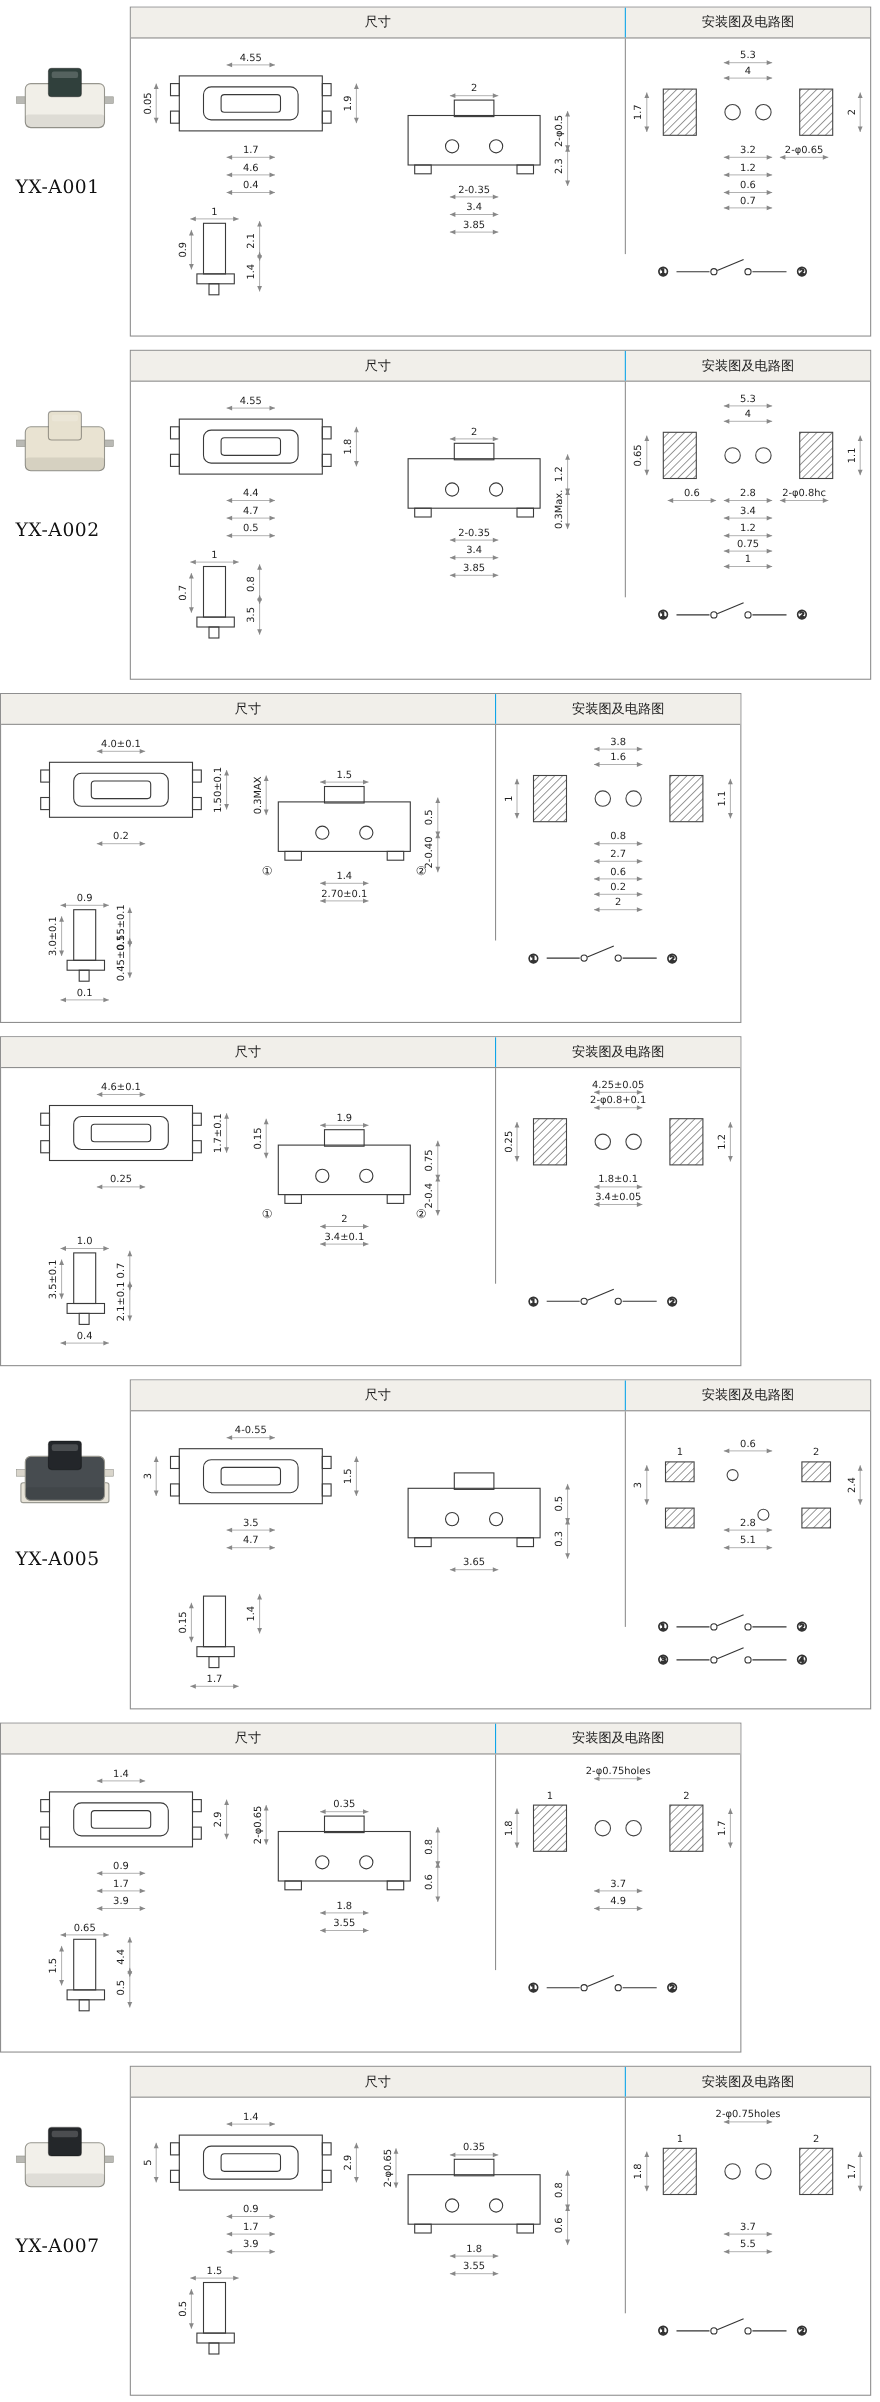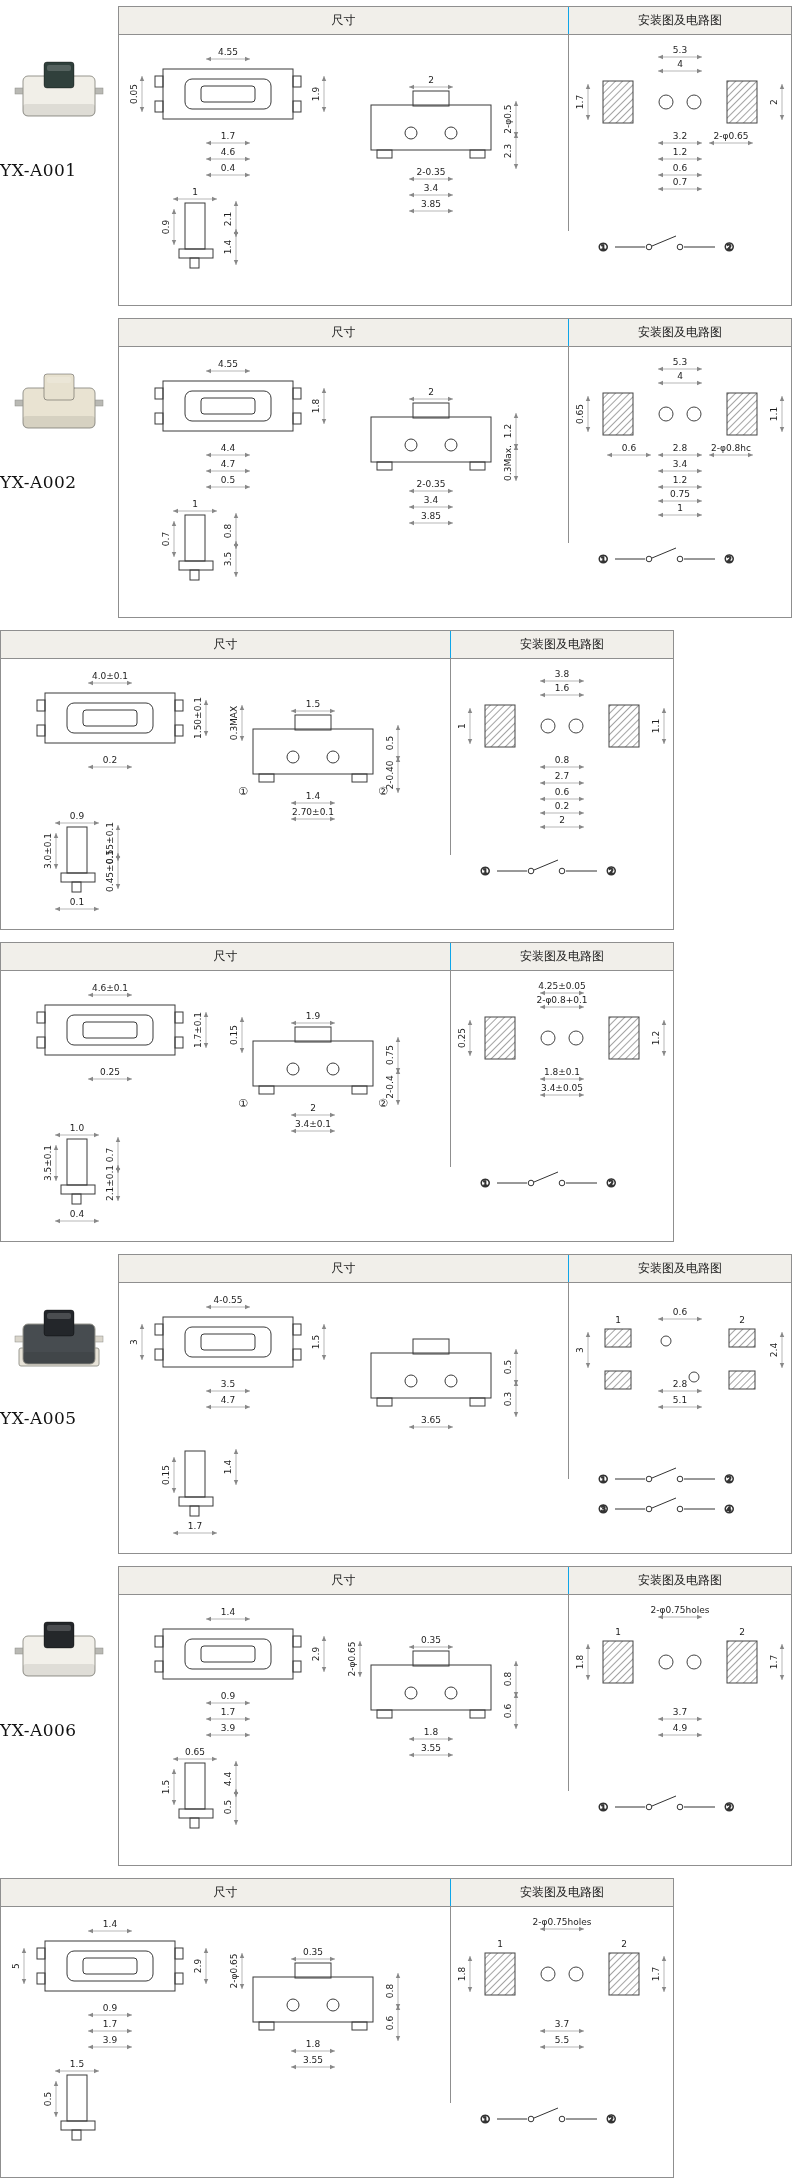--- a/index.html
+++ b/index.html
@@ -5,21 +5,21 @@
   html,body{margin:0;padding:0;}
   body{
     width:800px;height:2184px;background:#ffffff;
     font-family:"Liberation Sans", sans-serif;color:#1b1b1b;
     overflow:hidden;
   }
   .row{height:312px;display:flex;box-sizing:border-box;}
   .left-col{width:118px;box-sizing:border-box;padding-top:56px;}
   .photo-wrap{width:100%;display:flex;justify-content:center;}
   .product-name{
-    margin-top:30px;padding-left:0;
+    margin-top:30px;padding-left:14px;
     font-family:"DejaVu Serif","Liberation Serif",serif;
     font-size:17px;letter-spacing:0.5px;color:#111;
   }
   .panel{
     margin-top:6px;width:674px;height:300px;box-sizing:border-box;
     border:1px solid #8f8f8f;background:#fff;
   }
   .panel-header{display:flex;height:27px;border-bottom:1px solid #8f8f8f;background:#f1efea;}
   .ph-cell{display:flex;align-items:center;justify-content:center;font-size:12px;color:#222;box-sizing:border-box;}
   .ph-dims{width:450px;border-right:1px solid #0ea5e9;}
@@ -1014,33 +1014,20 @@
                 <line x1="83" y1="225" x2="107" y2="215"></line>
                 <circle cx="111" cy="226" r="2.8" fill="#fff"></circle>
                 <line x1="115" y1="226" x2="146" y2="226"></line>
                 <text x="160" y="230" text-anchor="middle" font-size="11" fill="#1d1d1d">④</text>
               </g>
             </svg></div>
         </div>
       </div>
     </div>
     <div class="row">
-      <div class="left-col">
-        <div class="photo-wrap">
-          <svg width="96" height="74" viewBox="0 0 96 74">
-            <rect x="4" y="32" width="12" height="6" fill="#b9b9b4" stroke="#8d8d86" stroke-width="0.5"></rect>
-            <rect x="80" y="32" width="12" height="6" fill="#b9b9b4" stroke="#8d8d86" stroke-width="0.5"></rect>
-            <rect x="12" y="20" width="72" height="40" rx="5" fill="#f2f0ea" stroke="#97968e"></rect>
-            <rect x="12" y="48" width="72" height="12" rx="3" fill="rgba(0,0,0,0.08)"></rect>
-            <rect x="33" y="6" width="30" height="26" rx="3" fill="#24272a" stroke="rgba(0,0,0,0.35)"></rect>
-            <rect x="36" y="9" width="24" height="6" rx="2" fill="rgba(255,255,255,0.18)"></rect>
-          </svg>
-        </div>
-        <div class="product-name">YX-A006</div>
-      </div>
       <div class="panel">
         <div class="panel-header">
           <div class="ph-cell ph-dims">尺寸</div>
           <div class="ph-cell ph-install">安装图及电路图</div>
         </div>
         <div class="panel-body">
           <div class="dims-cell"><svg width="448" height="270" viewBox="0 0 448 270">
               <g stroke="#3a3a3a" fill="none" stroke-width="1">
                 <rect x="44" y="34" width="130" height="50"></rect>
                 <rect x="36" y="41" width="8" height="11"></rect>
@@ -1203,20 +1190,33 @@
                 <line x1="83" y1="211" x2="107" y2="201"></line>
                 <circle cx="111" cy="212" r="2.8" fill="#fff"></circle>
                 <line x1="115" y1="212" x2="146" y2="212"></line>
                 <text x="160" y="216" text-anchor="middle" font-size="11" fill="#1d1d1d">②</text>
               </g>
             </svg></div>
         </div>
       </div>
     </div>
     <div class="row">
+      <div class="left-col">
+        <div class="photo-wrap">
+          <svg width="96" height="74" viewBox="0 0 96 74">
+            <rect x="4" y="32" width="12" height="6" fill="#b9b9b4" stroke="#8d8d86" stroke-width="0.5"></rect>
+            <rect x="80" y="32" width="12" height="6" fill="#b9b9b4" stroke="#8d8d86" stroke-width="0.5"></rect>
+            <rect x="12" y="20" width="72" height="40" rx="5" fill="#f2f0ea" stroke="#97968e"></rect>
+            <rect x="12" y="48" width="72" height="12" rx="3" fill="rgba(0,0,0,0.08)"></rect>
+            <rect x="33" y="6" width="30" height="26" rx="3" fill="#24272a" stroke="rgba(0,0,0,0.35)"></rect>
+            <rect x="36" y="9" width="24" height="6" rx="2" fill="rgba(255,255,255,0.18)"></rect>
+          </svg>
+        </div>
+        <div class="product-name">YX-A007</div>
+      </div>
       <div class="panel">
         <div class="panel-header">
           <div class="ph-cell ph-dims">尺寸</div>
           <div class="ph-cell ph-install">安装图及电路图</div>
         </div>
         <div class="panel-body">
           <div class="dims-cell"><svg width="448" height="270" viewBox="0 0 448 270">
               <g stroke="#3a3a3a" fill="none" stroke-width="1">
                 <rect x="44" y="34" width="130" height="50"></rect>
                 <rect x="36" y="41" width="8" height="11"></rect>

